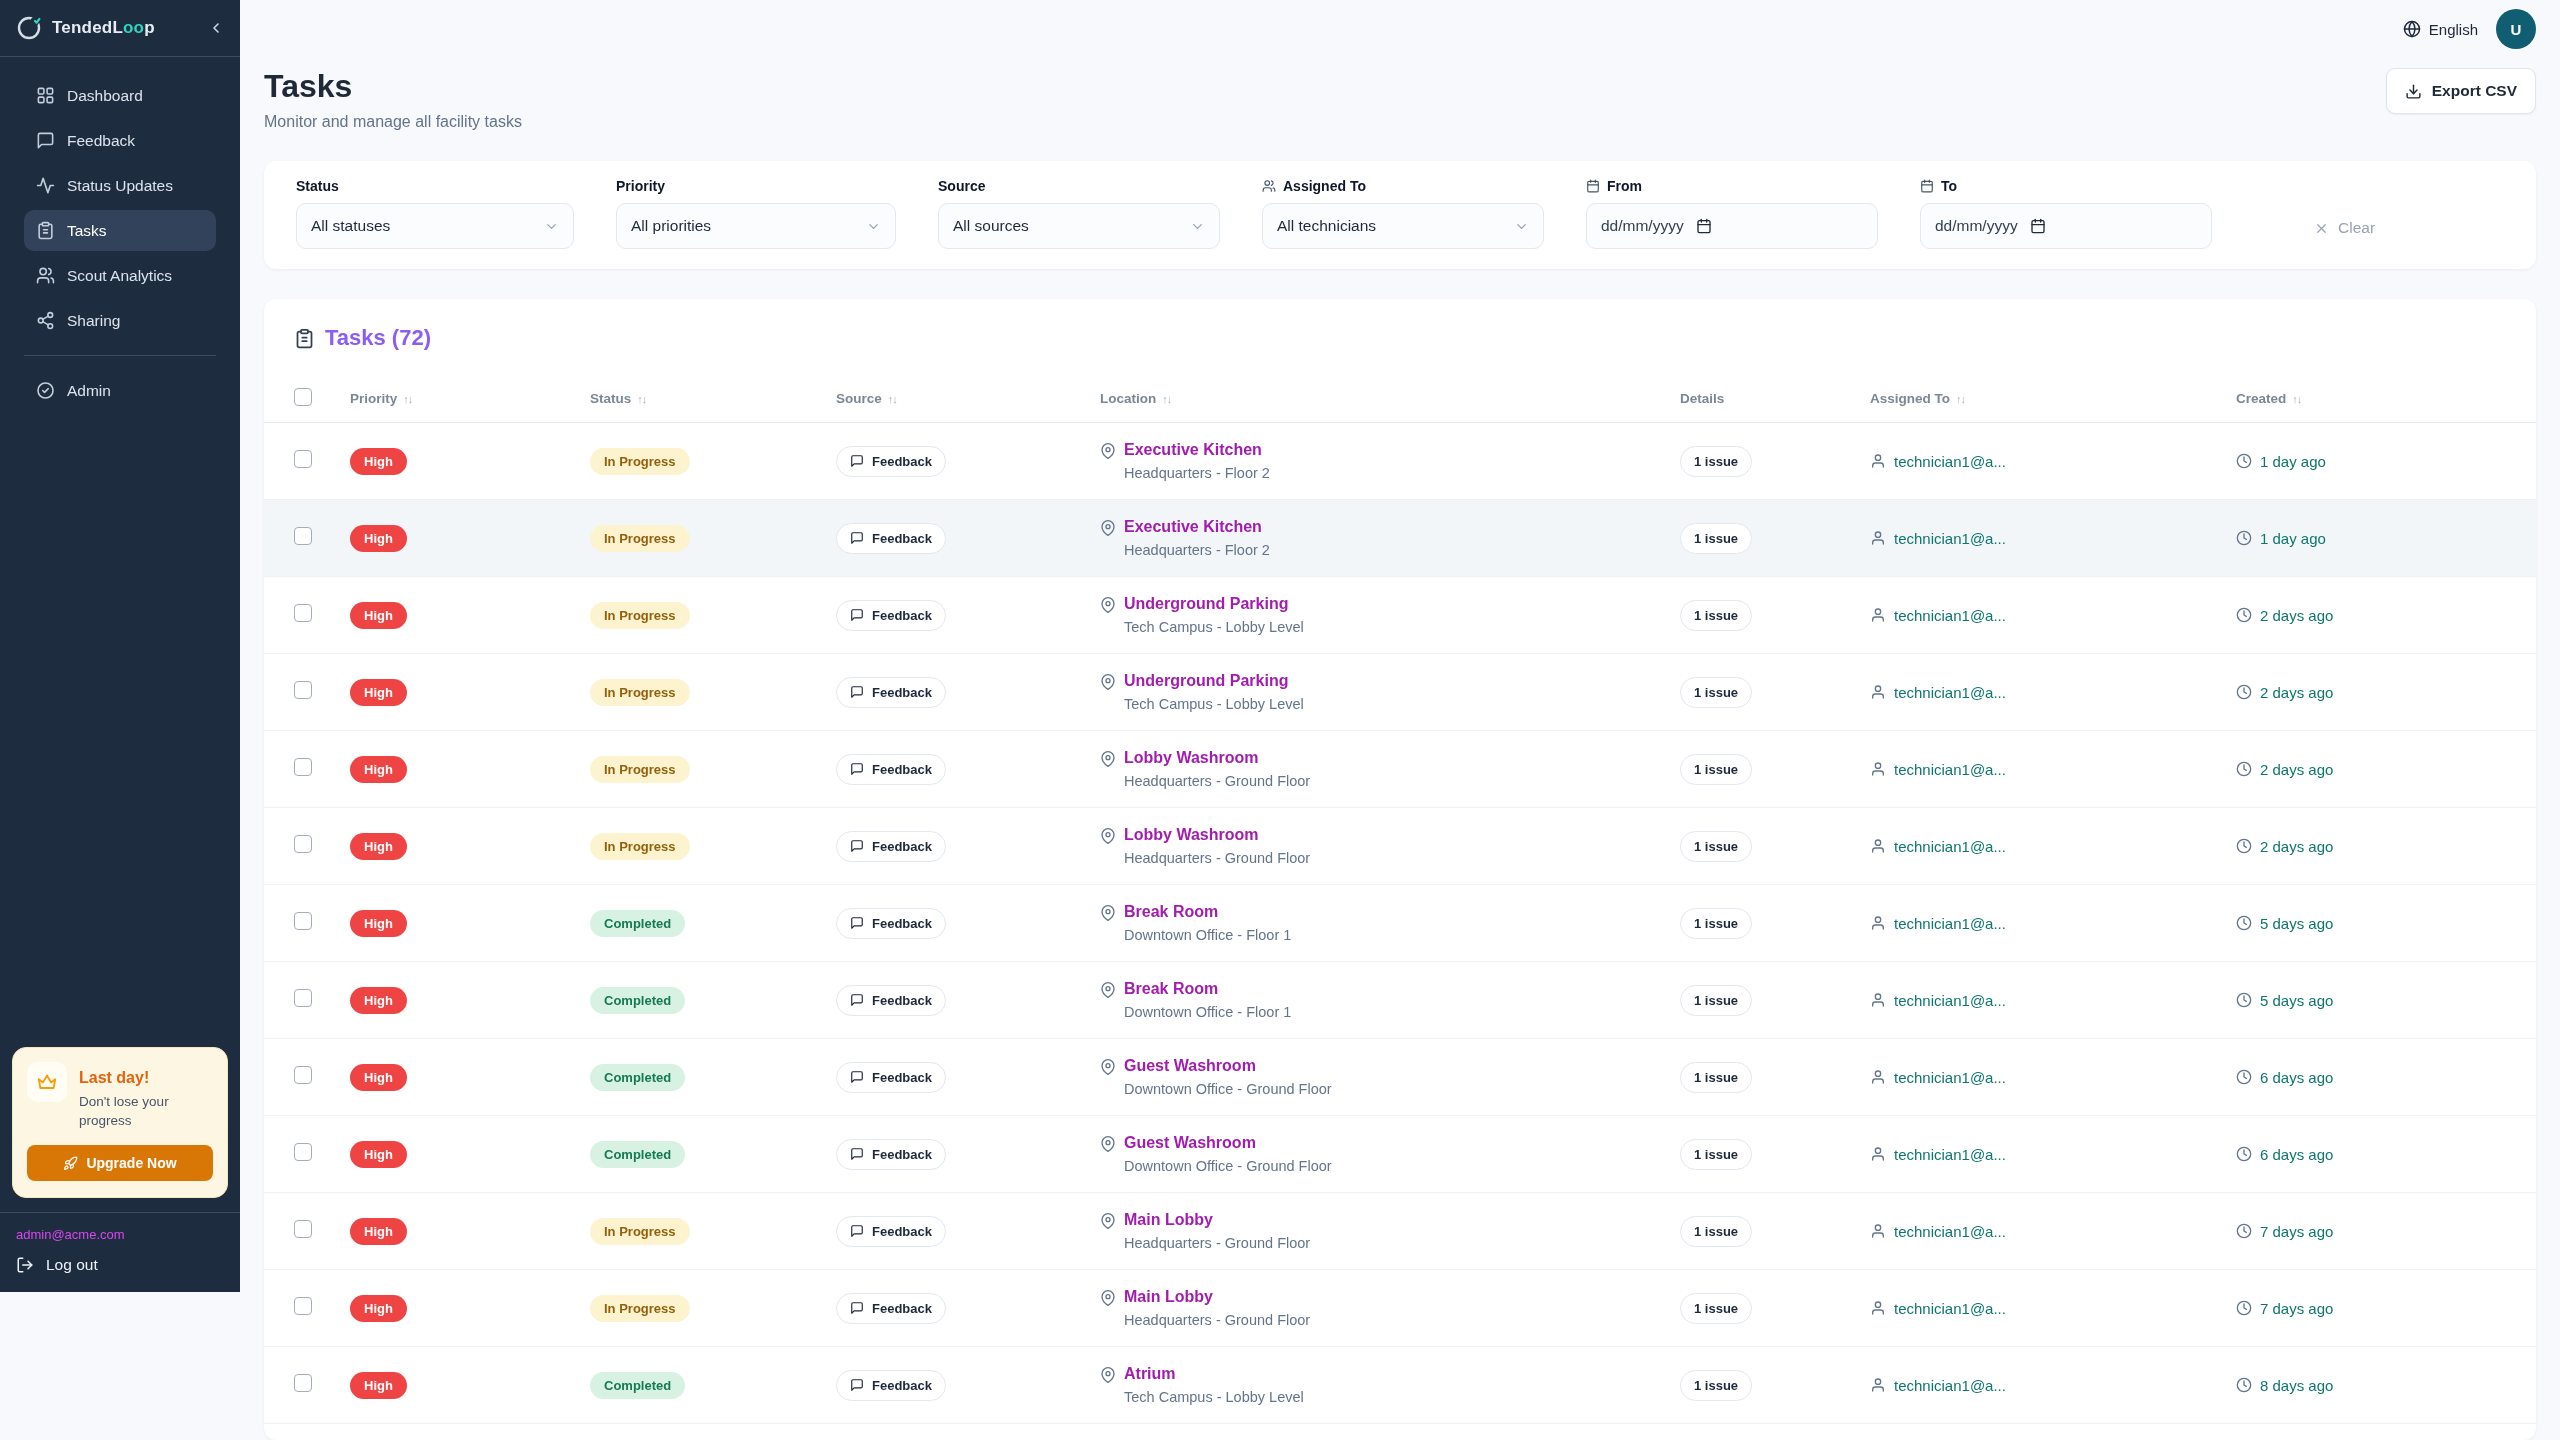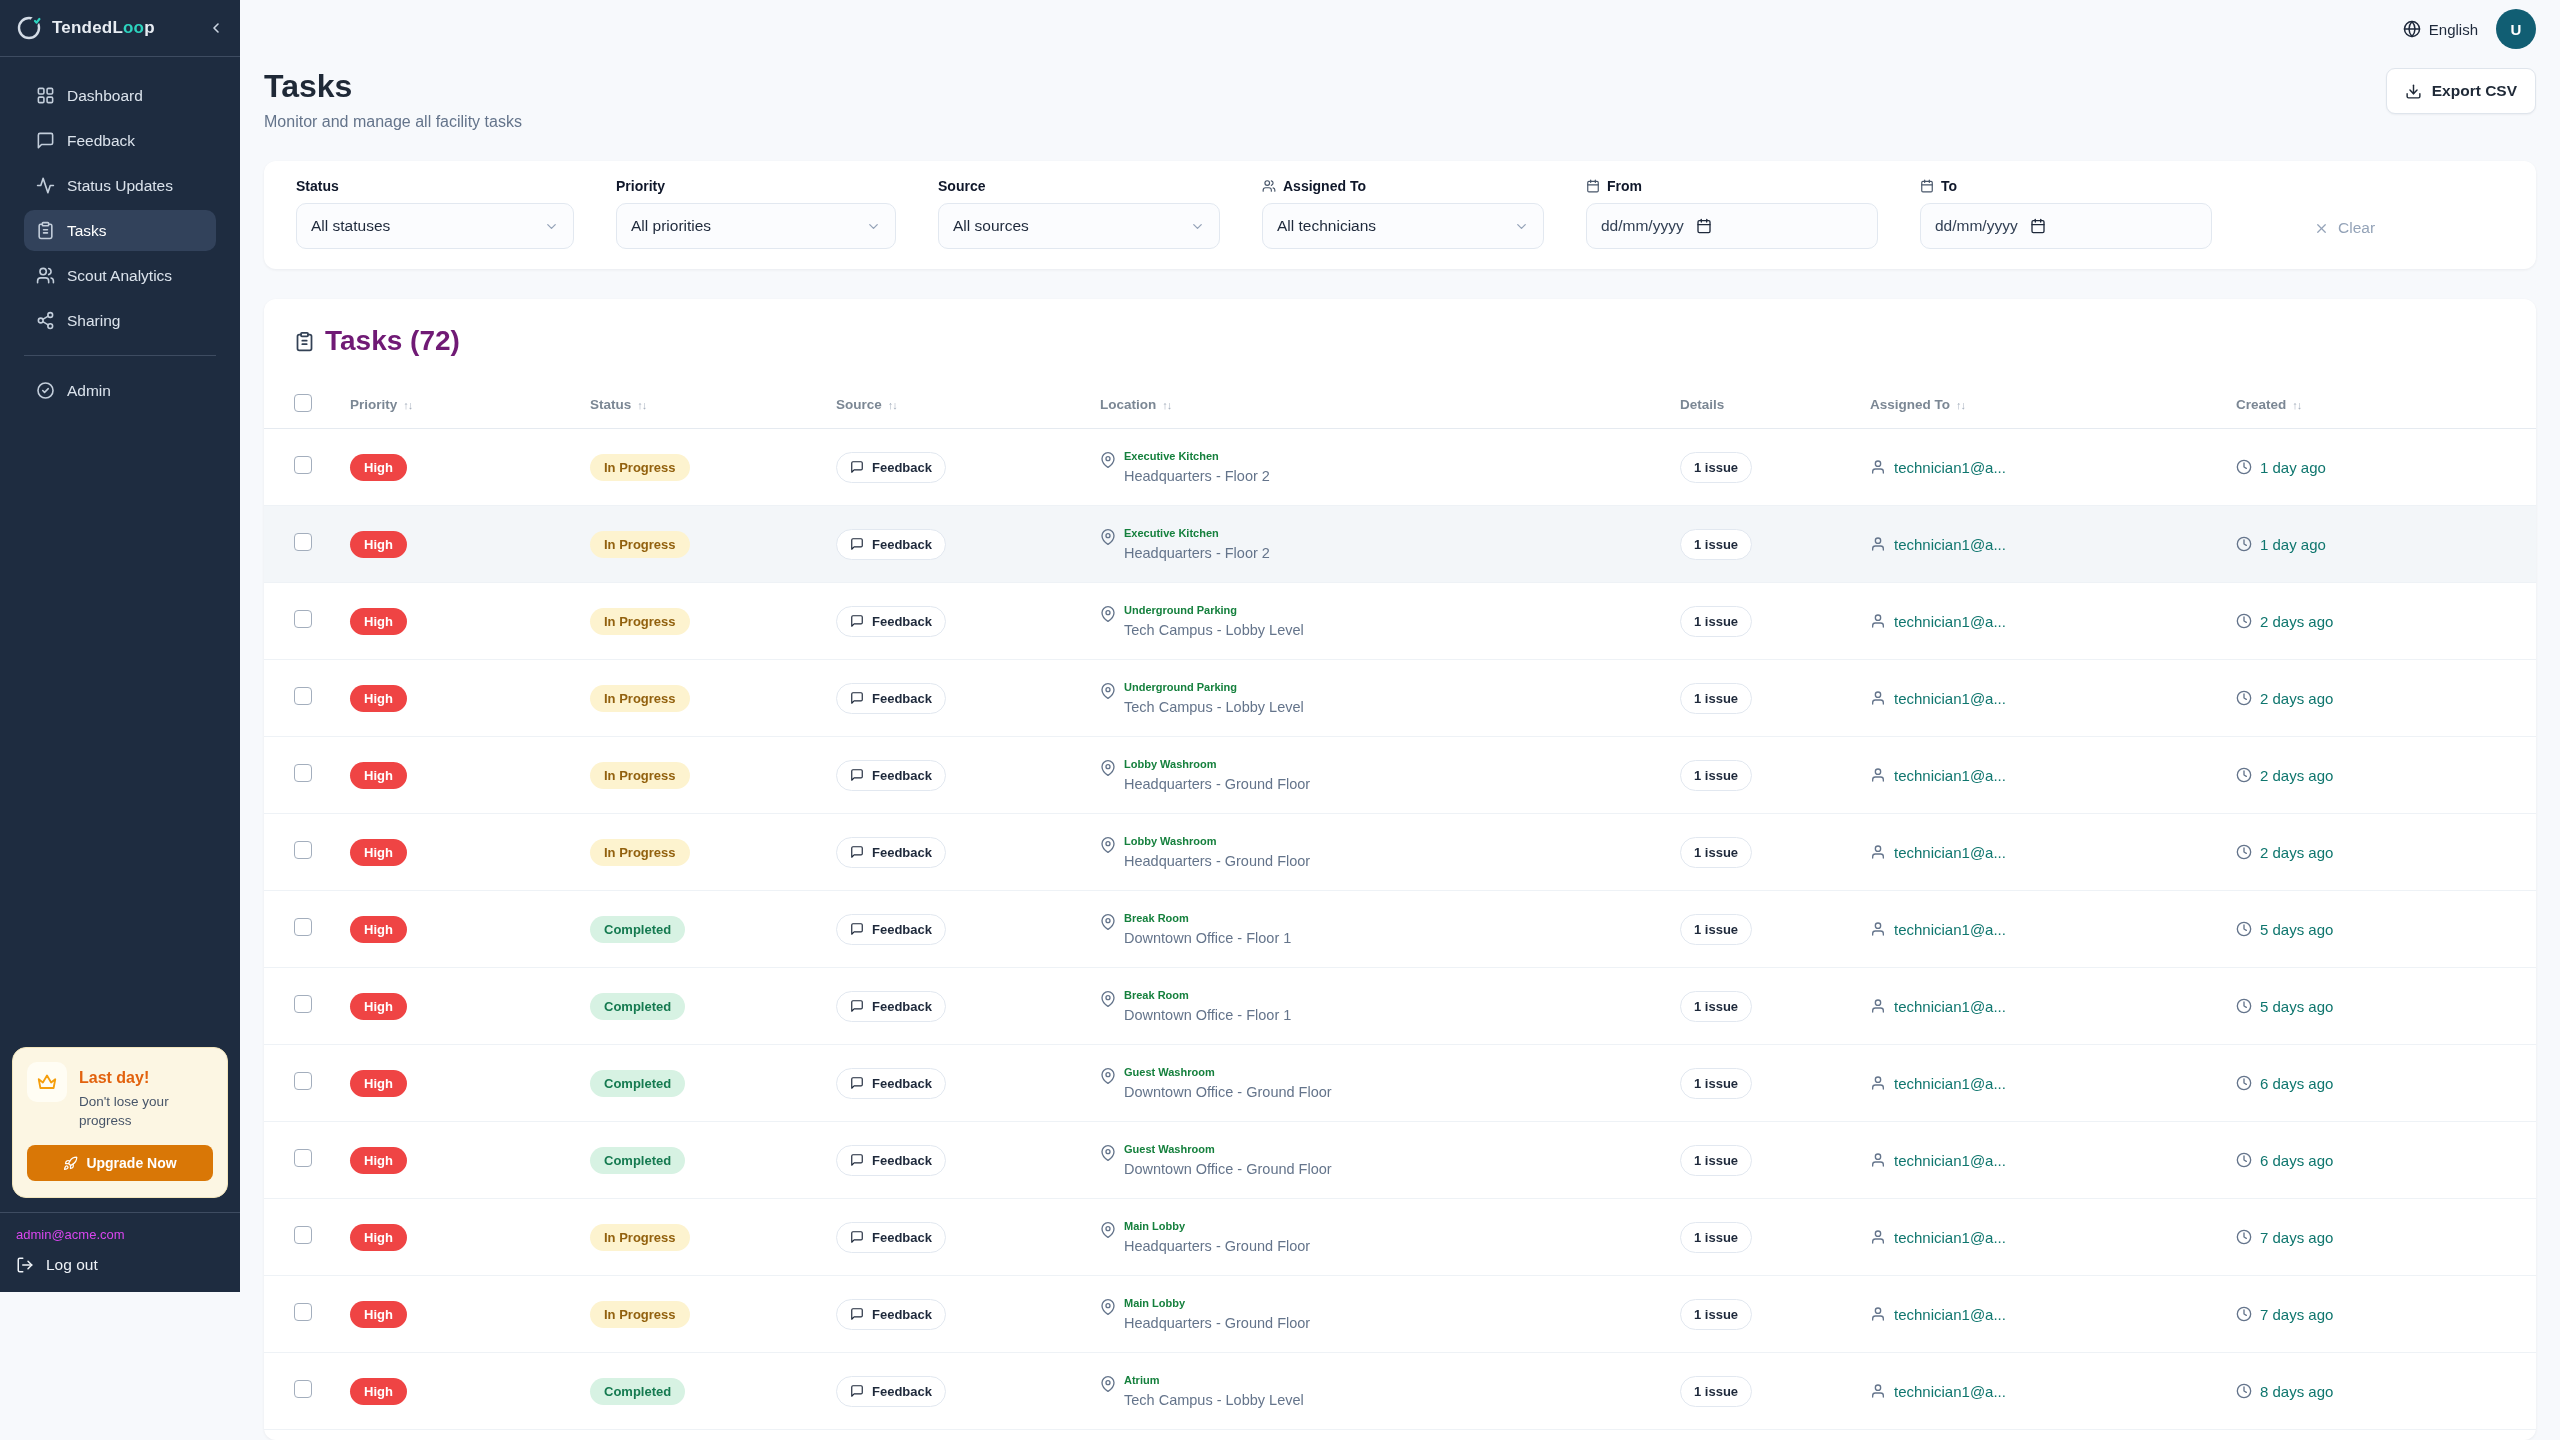--- a/index.html
+++ b/index.html
@@ -102,21 +102,21 @@
   }
   .clear-btn svg { stroke:#94a3b8; }
 
   
   .table-card {
     margin-top:30px; background:#fff; border-radius:12px;
     box-shadow:0 1px 3px rgba(16,24,40,.06); padding-top:26px; flex:1;
   }
   .table-title { display:flex; align-items:center; gap:10px; padding:0 30px 24px; }
   .table-title svg { stroke:#334155; }
-  .table-title span { font-size:28px; font-weight:bold; color:#701a75; }
+  .table-title span { font-size:22px; font-weight:bold; color:#8b5cf6; }
 
   .thead, .trow {
     display:grid;
     grid-template-columns:56px 240px 246px 264px 1fr 190px 366px 270px;
     align-items:center; padding:0 30px;
   }
   .thead { height:48px; border-bottom:1px solid #e5eaf0; }
   .th-cell { display:flex; align-items:center; gap:6px; font-size:13.5px; font-weight:600; color:#7b8794; cursor:pointer; }
   .sort-glyph { font-size:11px; color:#a5afbd; letter-spacing:-1px; }
   .trow { height:77px; border-bottom:1px solid #eef2f6; }
@@ -134,21 +134,21 @@
   .badge-inprogress { background:var(--status-in-progress-bg,#fdf3cf); color:var(--status-in-progress-text,#92610e); font-weight:600; }
   .badge-completed { background:var(--status-completed-bg,#d7f2e3); color:var(--status-completed-text,#157a50); font-weight:600; }
   .pill {
     display:inline-flex; align-items:center; gap:8px; padding:7px 13px;
     border:1px solid #e2e8f0; border-radius:999px; background:#fff;
     font-size:13px; font-weight:600; color:#1e293b; white-space:nowrap;
   }
   .pill svg { stroke:#1e293b; }
   .c-location { display:flex; align-items:flex-start; gap:8px; }
   .c-location > svg { stroke:#64748b; margin-top:2px; flex:none; }
-  .loc-name { font-size:11px; font-weight:600; color:#15803d; }
+  .loc-name { font-size:16px; font-weight:600; color:#a21caf; }
   .loc-sub { font-size:14.5px; color:#64748b; margin-top:6px; }
   .c-assigned, .c-created { display:flex; align-items:center; gap:8px; font-size:15px; color:#0f766e; }
   .c-assigned svg, .c-created svg { stroke:#64748b; flex:none; }
 </style>
 </head>
 <body>
 
 <aside class="sidebar">
   <div class="side-header">
     <span>

